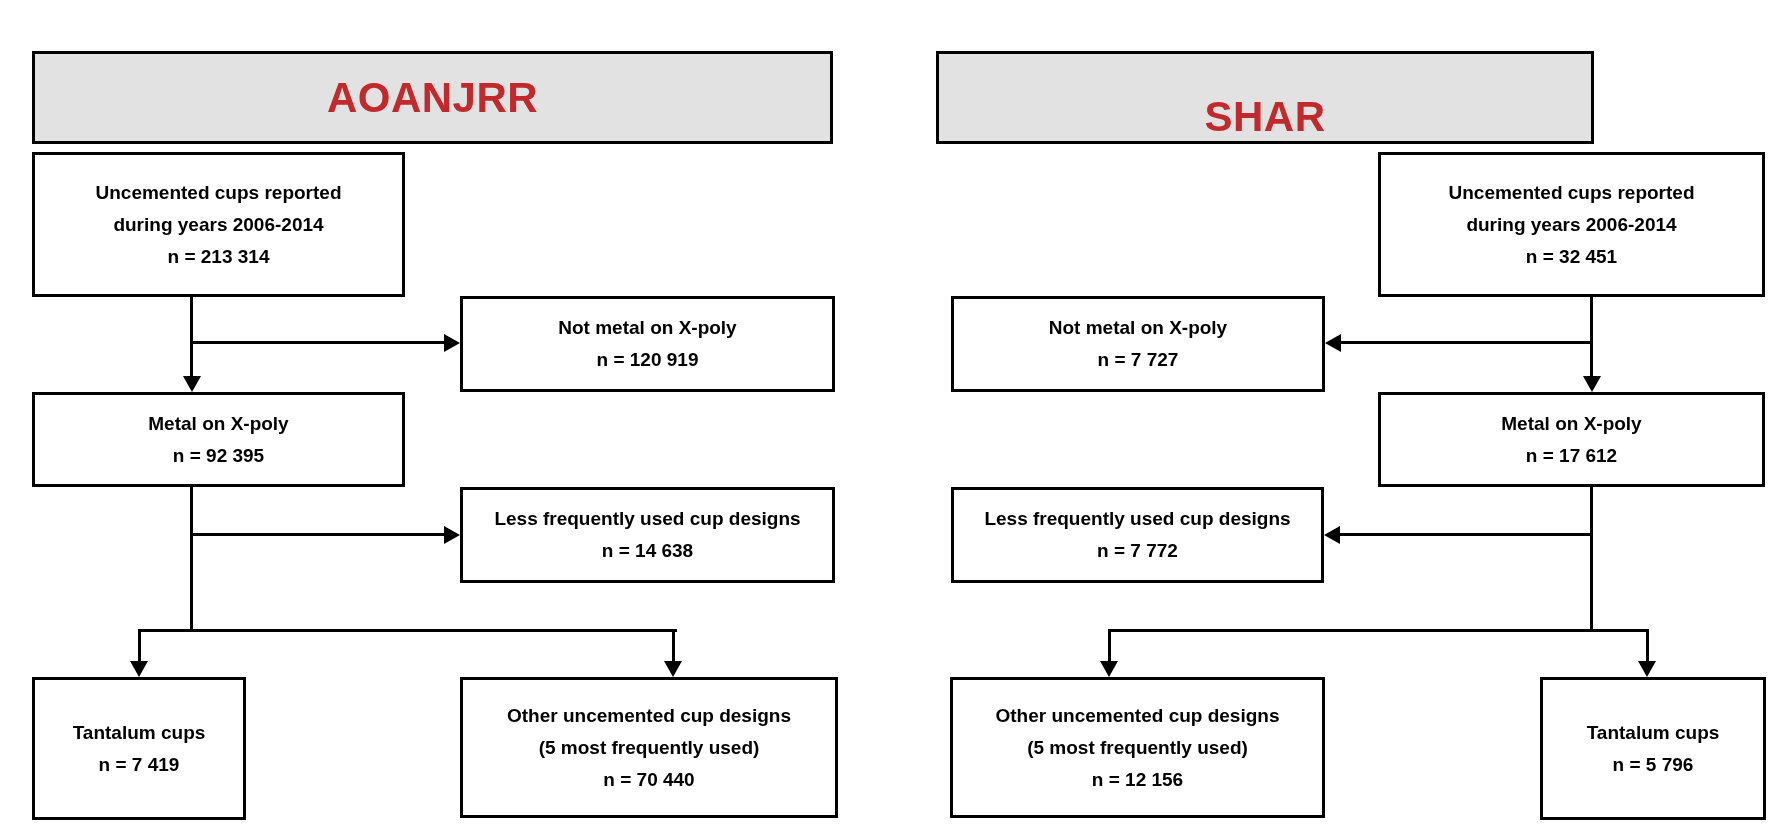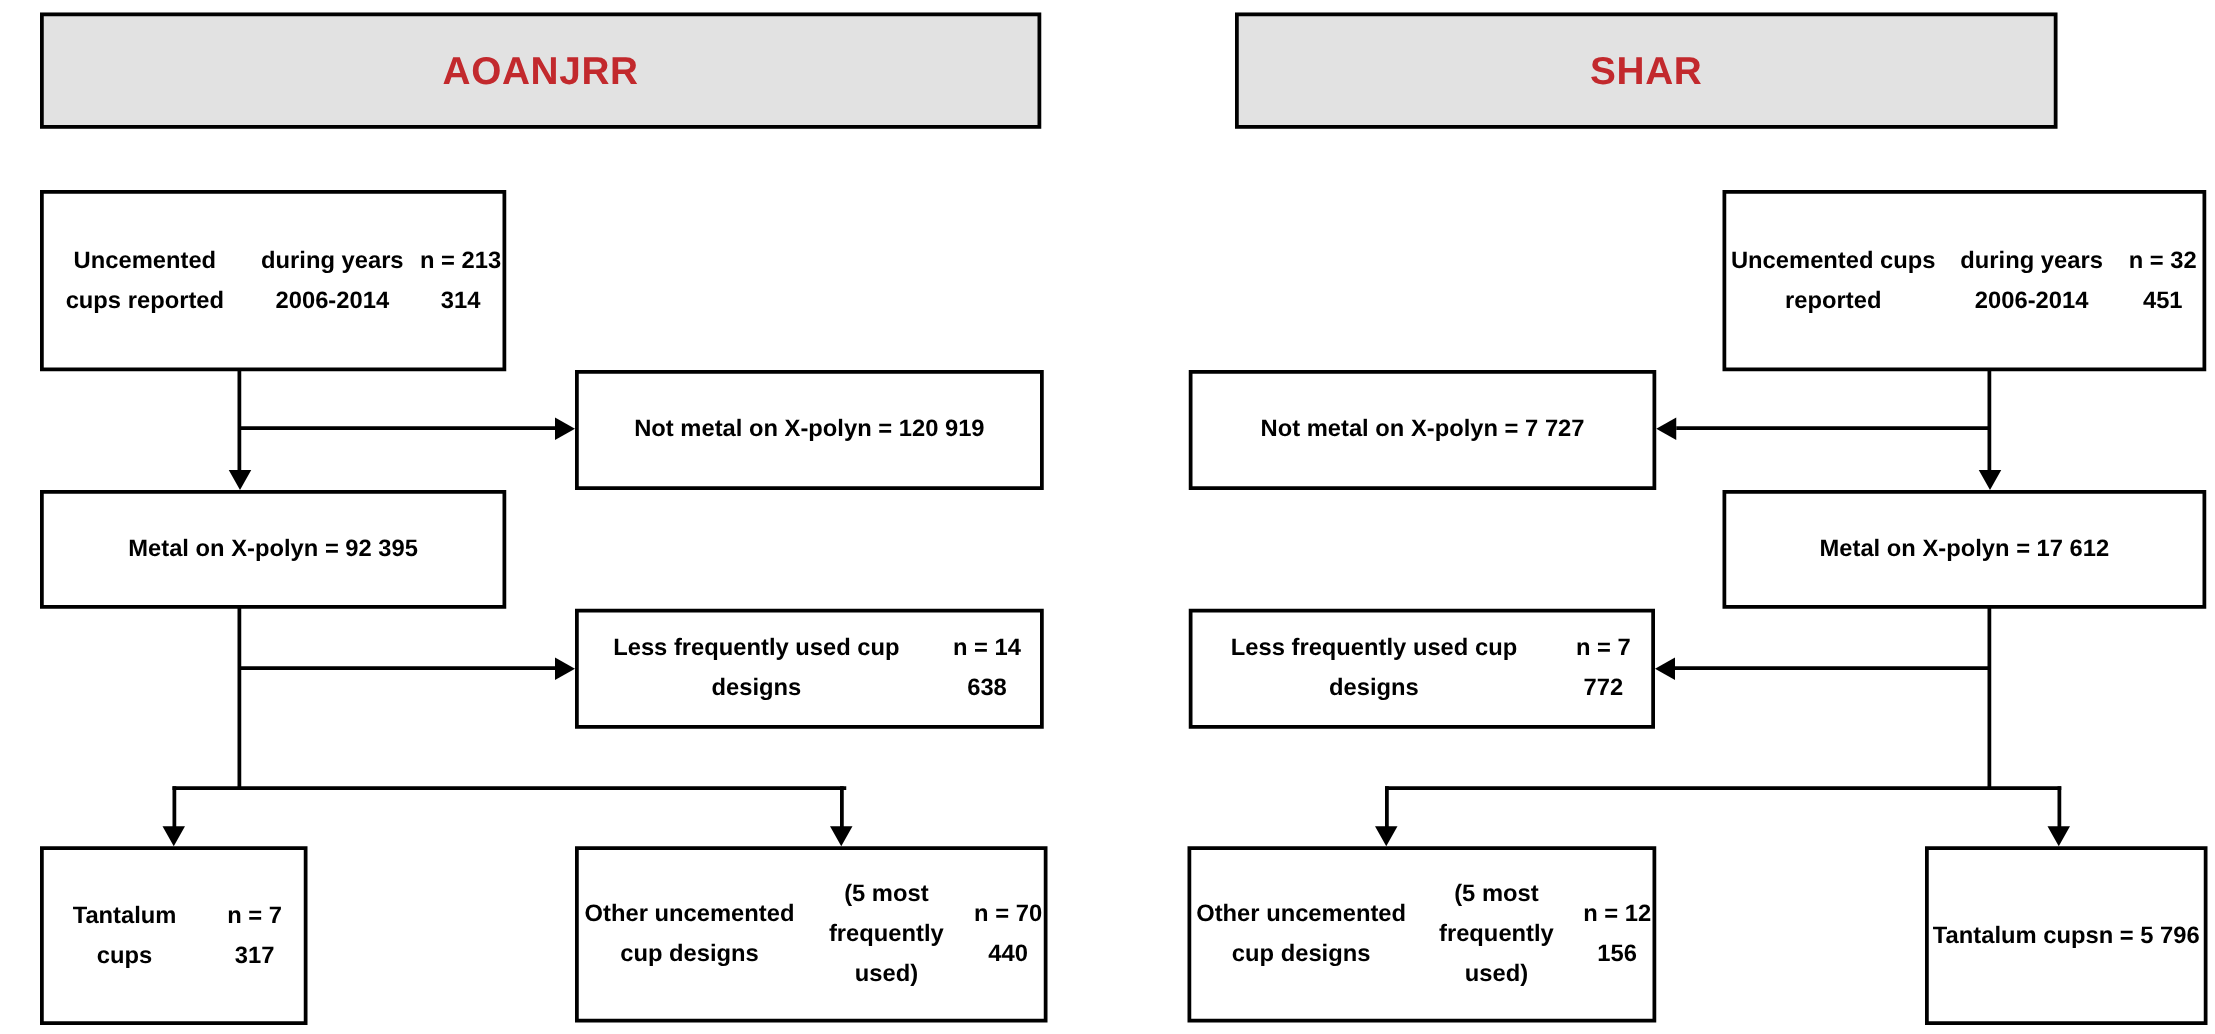--- a/index.html
+++ b/index.html
@@ -14,30 +14,31 @@
     overflow: hidden;
   }
   .header-box {
     position: absolute;
     background: var(--header-bg, #e2e2e2);
     border: 3px solid var(--line, #000000);
     display: flex;
     align-items: center;
     justify-content: center;
     font-weight: bold;
-    font-size: 31px;
+    font-size: 42px;
     letter-spacing: 0.5px;
     color: var(--header-ink, #c2292d);
+    margin-top: 41px;
   }
   .node {
     position: absolute;
     background: var(--box-bg, #ffffff);
     border: 3px solid var(--line, #000000);
     display: flex;
-    flex-direction: row;
+    flex-direction: column;
     align-items: center;
     justify-content: center;
     text-align: center;
     font-weight: bold;
     font-size: 19px;
     line-height: 32px;
   }
   .vline, .hline {
     position: absolute;
     background: var(--line, #000000);
@@ -88,21 +89,21 @@
     <span>n = 92 395</span>
   </div>
 
   <div class="node" style="left:460px; top:487px; width:375px; height:96px;">
     <span>Less frequently used cup designs</span>
     <span>n = 14 638</span>
   </div>
 
   <div class="node" style="left:32px; top:677px; width:214px; height:143px;">
     <span>Tantalum cups</span>
-    <span>n = 7 317</span>
+    <span>n = 7 419</span>
   </div>
 
   <div class="node" style="left:460px; top:677px; width:378px; height:141px;">
     <span>Other uncemented cup designs</span>
     <span>(5 most frequently used)</span>
     <span>n = 70 440</span>
   </div>
 
   <div class="vline" style="left:190px; top:296px; height:80px;"></div>
   <div class="arr-down" style="left:183px; top:376px;"></div>
@@ -114,21 +115,21 @@
 
   <div class="hline" style="left:192px; top:533px; width:252px;"></div>
   <div class="arr-right" style="left:444px; top:526px;"></div>
 
   <div class="hline" style="left:138px; top:629px; width:539px;"></div>
   <div class="vline" style="left:138px; top:629px; height:34px;"></div>
   <div class="arr-down" style="left:130px; top:661px;"></div>
   <div class="vline" style="left:672px; top:629px; height:34px;"></div>
   <div class="arr-down" style="left:664px; top:661px;"></div>
 
-  <div class="header-box" style="left:988px; top:10px; width:658px; height:93px;">
+  <div class="header-box" style="left:936px; top:10px; width:658px; height:93px;align-items:flex-end;">
     <span>SHAR</span>
   </div>
 
   <div class="node" style="left:1378px; top:152px; width:387px; height:145px;">
     <span>Uncemented cups reported</span>
     <span>during years 2006-2014</span>
     <span>n = 32 451</span>
   </div>
 
   <div class="node" style="left:951px; top:296px; width:374px; height:96px;">

